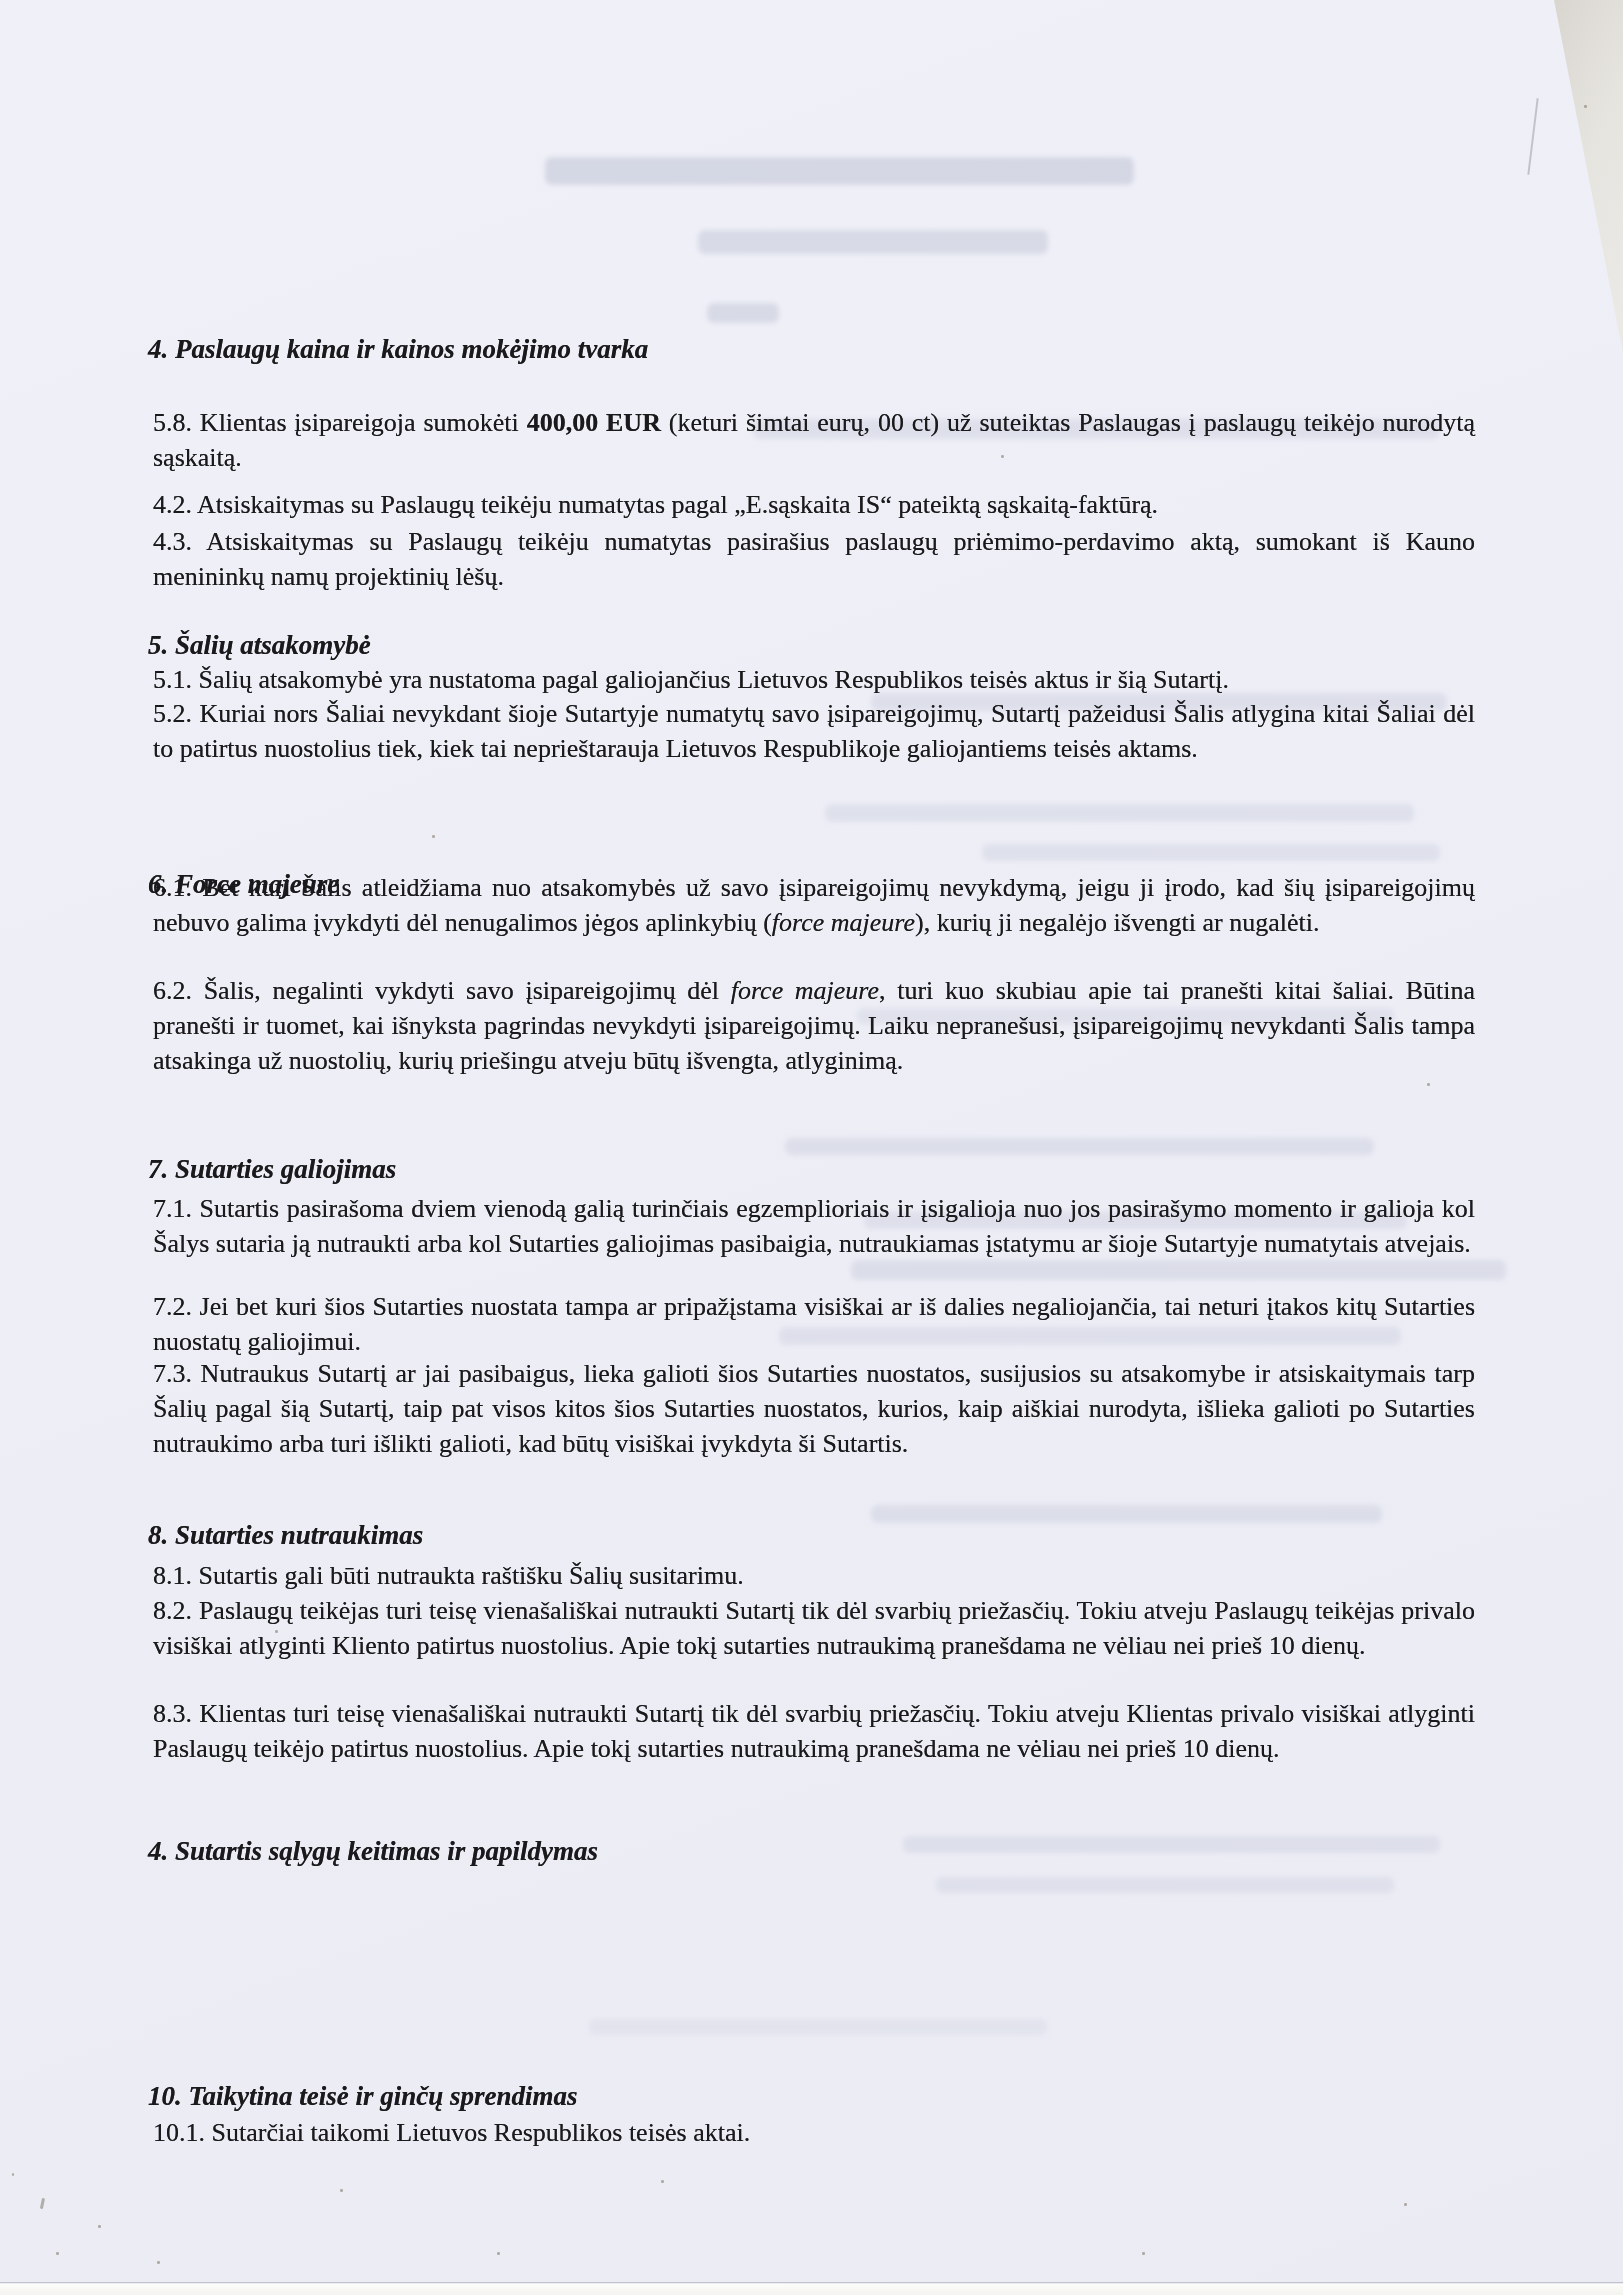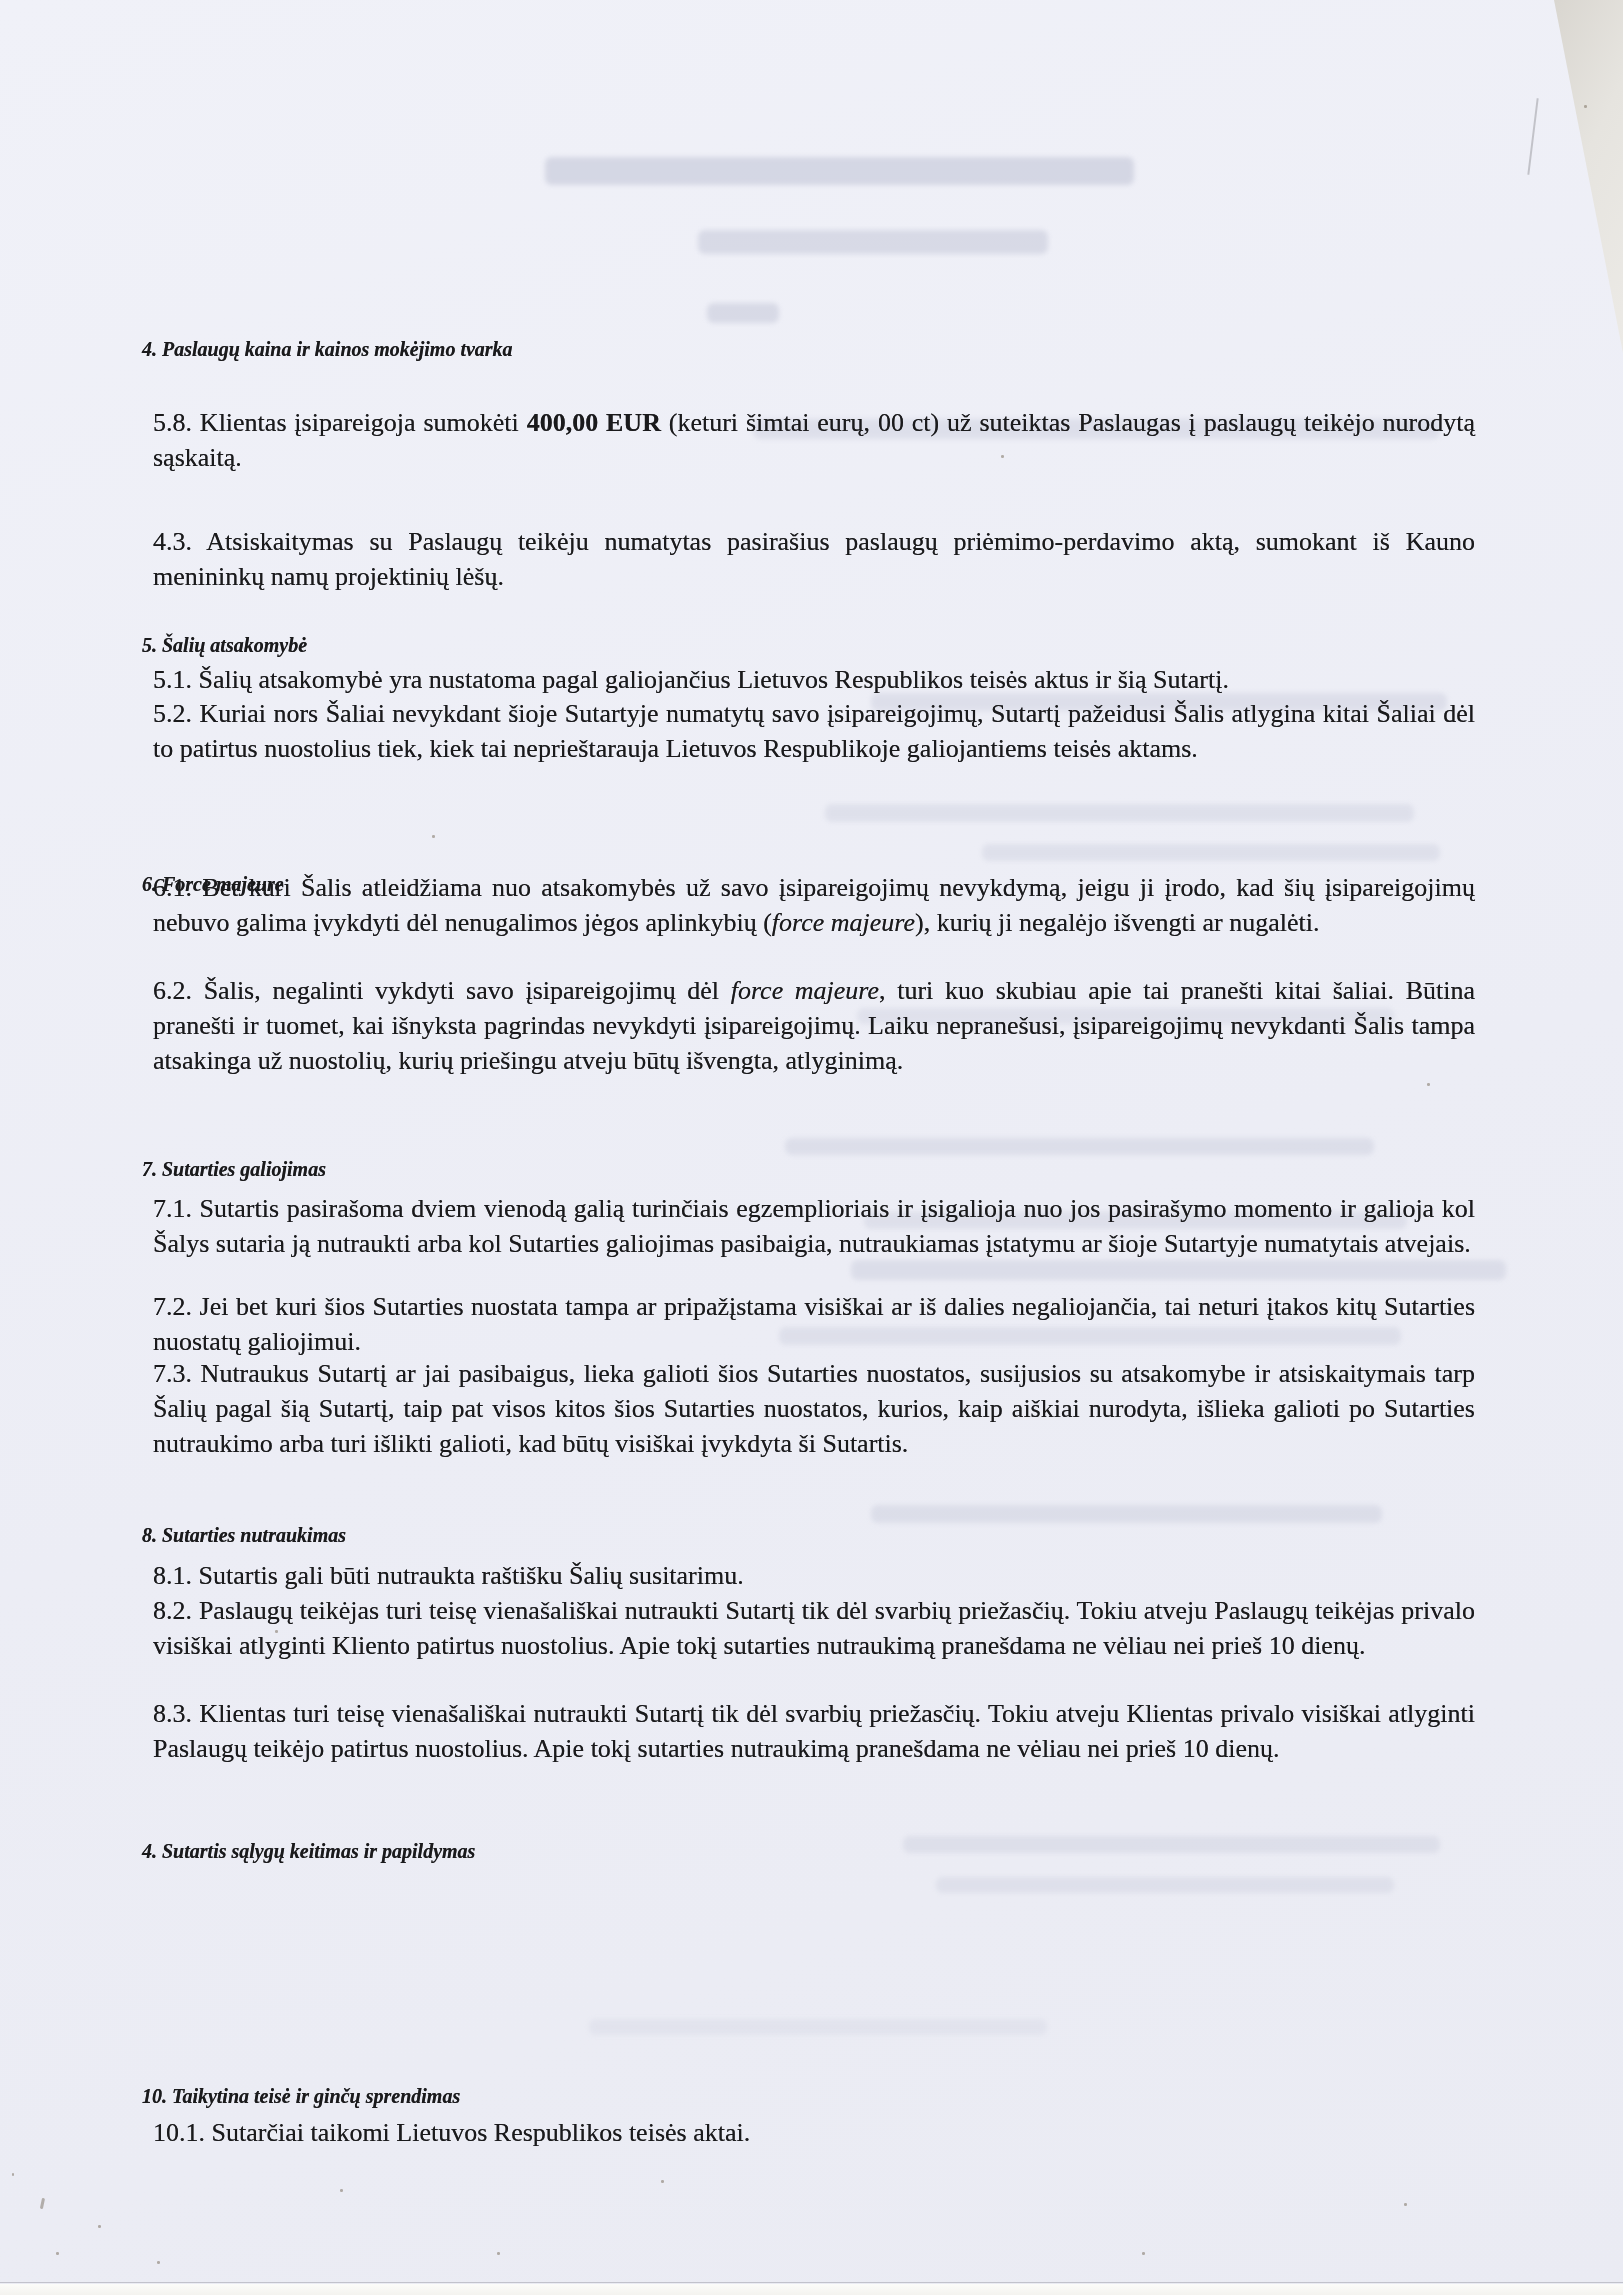--- a/index.html
+++ b/index.html
@@ -75,24 +75,24 @@
     position: absolute;
     width: 2.6px;
     height: 10.5px;
     border-radius: 1.3px;
     background: rgba(120,110,95,0.5);
     transform: rotate(12deg);
   }
   
   .sec-heading {
     position: absolute;
-    left: 142px;
+    left: 148px;
     width: 1322px;
     margin: 0;
-    font-size: 20px;
+    font-size: 27px;
     line-height: 33px;
     font-weight: bold;
     font-style: italic;
     text-shadow: 0 0 0.5px rgba(20,20,22,0.75);
   }
   .clause {
     position: absolute;
     left: 153px;
     width: 1322px;
     margin: 0;
@@ -140,20 +140,21 @@
   <div class="speck" style="left:1142px; top:2252px;"></div>
   <div class="speck" style="left:1404px; top:2203px;"></div>
   <div class="speck" style="left:1001px; top:455px;"></div>
   <div class="speck" style="left:432px;  top:835px;"></div>
   <div class="speck" style="left:275px;  top:1630px;"></div>
   <div class="speck" style="left:1427px; top:1083px;"></div>
   <div class="speck" style="left:1584px; top:105px;"></div>
 
   <h3 class="sec-heading" style="top:333px;">4. Paslaugų kaina ir kainos mokėjimo tvarka</h3>
   <p class="clause" style="top:405px;"><span>5.8. Klientas įsipareigoja sumokėti </span><strong>400,00 EUR</strong><span> (keturi šimtai eurų, 00 ct) už suteiktas Paslaugas į paslaugų teikėjo nurodytą sąskaitą.</span></p>
+  <p class="clause" style="top:487px;">4.2. Atsiskaitymas su Paslaugų teikėju numatytas pagal „E.sąskaita IS“ pateiktą sąskaitą-faktūrą.</p>
   <p class="clause" style="top:524px;">4.3. Atsiskaitymas su Paslaugų teikėju numatytas pasirašius paslaugų priėmimo-perdavimo aktą, sumokant iš Kauno menininkų namų projektinių lėšų.</p>
 
   <h3 class="sec-heading" style="top:629px;">5. Šalių atsakomybė</h3>
   <p class="clause" style="top:662px;">5.1. Šalių atsakomybė yra nustatoma pagal galiojančius Lietuvos Respublikos teisės aktus ir šią Sutartį.</p>
   <p class="clause" style="top:696px;">5.2. Kuriai nors Šaliai nevykdant šioje Sutartyje numatytų savo įsipareigojimų, Sutartį pažeidusi Šalis atlygina kitai Šaliai dėl to patirtus nuostolius tiek, kiek tai neprieštarauja Lietuvos Respublikoje galiojantiems teisės aktams.</p>
 
   <h3 class="sec-heading" style="top:837px;margin-top:31px;">6. Force majeure</h3>
   <p class="clause" style="top:870px;"><span>6.1. Bet kuri Šalis atleidžiama nuo atsakomybės už savo įsipareigojimų nevykdymą, jeigu ji įrodo, kad šių įsipareigojimų nebuvo galima įvykdyti dėl nenugalimos jėgos aplinkybių (</span><em>force majeure</em><span>), kurių ji negalėjo išvengti ar nugalėti.</span></p>
   <p class="clause" style="top:973px;"><span>6.2. Šalis, negalinti vykdyti savo įsipareigojimų dėl </span><em>force majeure</em><span>, turi kuo skubiau apie tai pranešti kitai šaliai. Būtina pranešti ir tuomet, kai išnyksta pagrindas nevykdyti įsipareigojimų. Laiku nepranešusi, įsipareigojimų nevykdanti Šalis tampa atsakinga už nuostolių, kurių priešingu atveju būtų išvengta, atlyginimą.</span></p>
 

